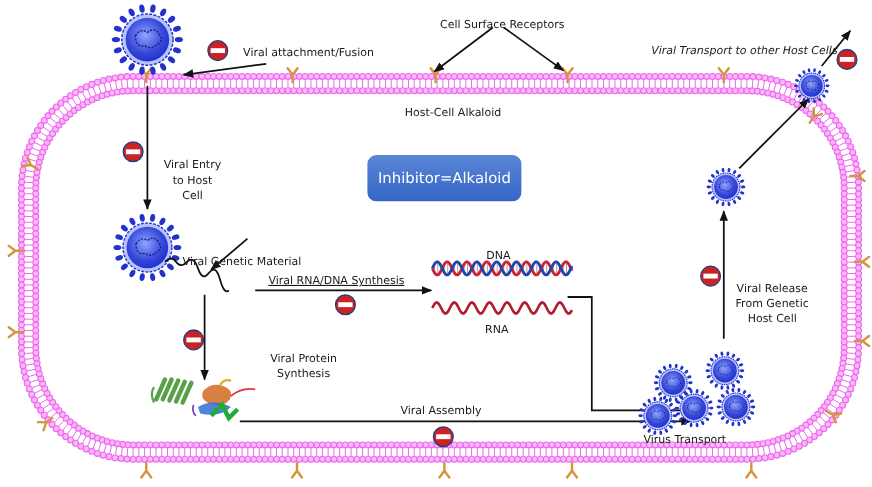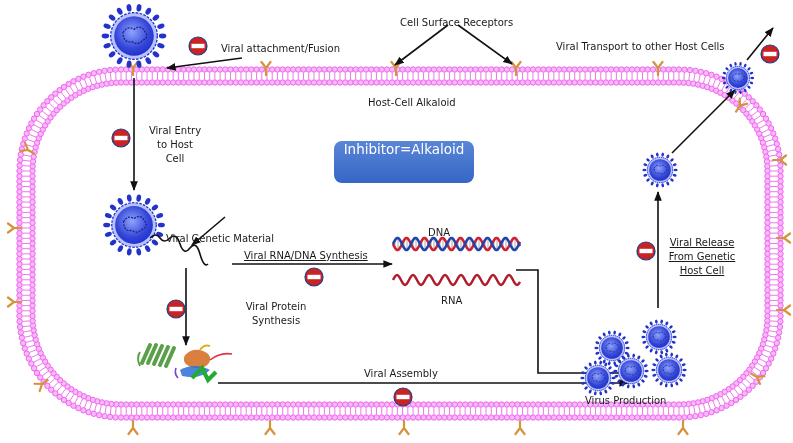--- a/index.html
+++ b/index.html
@@ -1,24 +1,24 @@
 <!DOCTYPE html>
 <html><head>
 <meta charset="utf-8">
 <style>
   html, body { margin: 0; padding: 0; background: #ffffff; }
   body { width: 793px; height: 443px; overflow: hidden; position: relative; font-family: "DejaVu Sans", sans-serif; }
   #diagram { position: absolute; left: 0; top: 0; width: 793px; height: 443px; }
   .lbl { position: absolute; font-size: 10px; color: #1a1a1a; white-space: nowrap; line-height: 14px; }
-  .lbl.center { text-align: center; }
+  .lbl.center { text-align: center; margin-top: 20px; }
   .inhibitor-box {
     position: absolute; left: 334px; top: 141px; width: 140px; height: 42px;
     border-radius: 8px;
     background: linear-gradient(#5a86d6, #3566c6);
-    color: #ffffff; font-size: 13.5px; display: flex; justify-content: center;
+    color: #ffffff; font-size: 13.5px; display: flex; align-items: center; justify-content: center;
     font-family: "DejaVu Sans", sans-serif;
   }
 </style>
 </head>
 <body>
 
 <svg id="diagram" viewBox="0 0 793 443">
   <defs>
     <marker id="arr" viewBox="0 0 10 10" refX="9" refY="5" markerWidth="6" markerHeight="6" orient="auto-start-reverse">
       <path d="M0,1 L10,5 L0,9 z" fill="#111"></path>
@@ -1529,30 +1529,30 @@
 <div class="lbl" style="left:400px;top:16px;">Cell Surface Receptors</div>
 <div class="lbl" style="left:221px;top:42px;">Viral attachment/Fusion</div>
 <div class="lbl" style="left:368px;top:96px;">Host-Cell Alkaloid</div>
 <div class="lbl center" style="left:140px;top:124px;width:70px;">
   <div>Viral Entry</div>
   <div>to Host</div>
   <div>Cell</div>
 </div>
 <div class="lbl" style="left:166px;top:196px;margin-top:36px;">Viral Genetic Material</div>
 <div class="lbl" style="left:244px;top:249px;text-decoration:underline;">Viral RNA/DNA Synthesis</div>
-<div class="lbl" style="left:428px;top:226px;">DNA</div>
+<div class="lbl" style="left:442px;top:226px;">DNA</div>
 <div class="lbl" style="left:441px;top:294px;">RNA</div>
 <div class="lbl center" style="left:188px;top:300px;width:80px;padding-left:48px;">
   <div>Viral Protein</div>
   <div>Synthesis</div>
 </div>
 <div class="lbl" style="left:364px;top:367px;text-align:right;">Viral Assembly</div>
-<div class="lbl" style="left:585px;top:394px;">Virus Production</div>
-<div class="lbl center" style="left:662px;top:236px;width:80px;text-decoration:underline;">
+<div class="lbl" style="left:585px;top:394px;">Virus Transport</div>
+<div class="lbl center" style="left:662px;top:236px;width:80px;">
   <div>Viral Release</div>
   <div>From Genetic</div>
   <div>Host Cell</div>
 </div>
-<div class="lbl" style="left:556px;top:40px;">Viral Transport to other Host Cells</div>
+<div class="lbl" style="left:592px;top:40px;font-style:italic;">Viral Transport to other Host Cells</div>
 
 <div class="inhibitor-box">
   <span>Inhibitor=Alkaloid</span>
 </div>
 
 </body></html>

